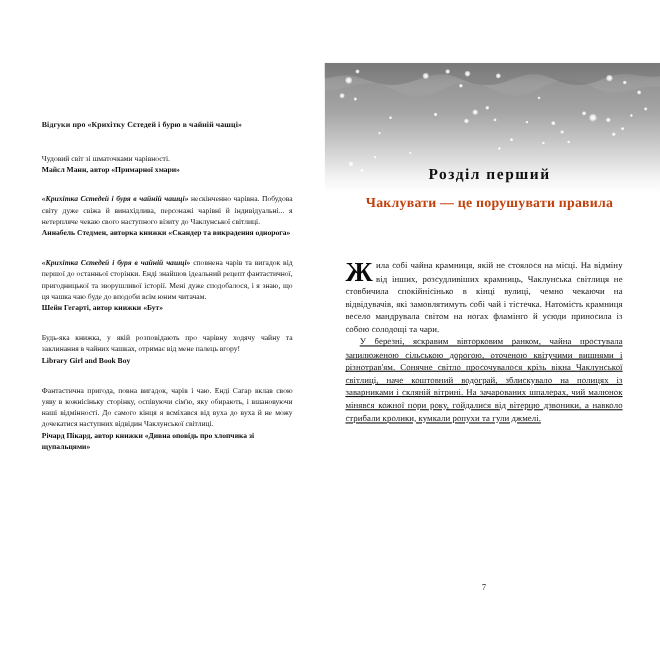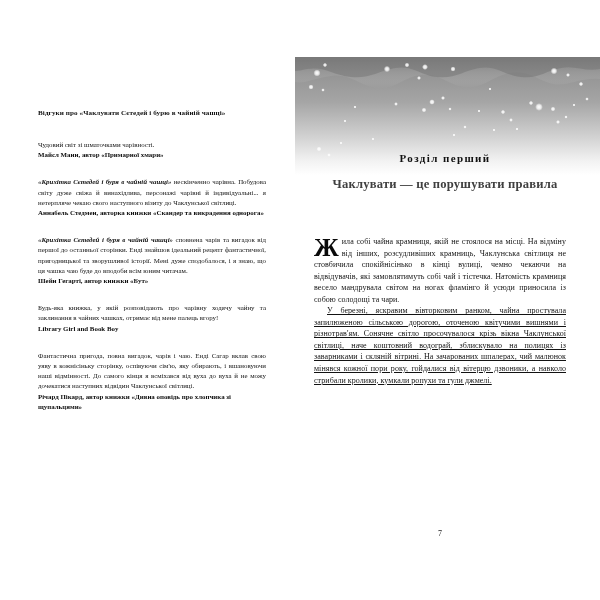--- a/index.html
+++ b/index.html
@@ -93,36 +93,36 @@
   .deco-band svg {
     display: block;
   }
 
   .chapter-label {
     position: absolute;
     left: 0;
     top: 152px;
     width: 310px;
     text-align: center;
-    font-size: 11px;
+    font-size: 14px;
     font-weight: bold;
     letter-spacing: 1.4px;
     color: #111;
   }
   .chapter-title {
     position: absolute;
     left: 22px;
     top: 176px;
     width: 266px;
     text-align: center;
     font-size: 12.6px;
     font-weight: bold;
     line-height: 17.5px;
     letter-spacing: 0.2px;
-    color: #404040;
+    color: #c2410c;
   }
 
   .body-text {
     position: absolute;
     left: 24px;
     top: 236px;
     width: 252px;
   }
   .body-text p {
     margin: 0;
@@ -156,21 +156,21 @@
   }
 </style>
 </head>
 <body>
 
 <div class="spread">
 
   <div class="page-left">
     <div class="left-content">
 
-      <div class="praise-heading">Відгуки про «Чаклувати Сєтедей і бурю в чайній чашці»</div>
+      <div class="praise-heading">Відгуки про «Крихітку Сєтедей і бурю в чайній чашці»</div>
 
       <div class="quote-block">
         <p class="q-text">Чудовий світ зі шматочками чарівності.</p>
         <p class="q-attrib">Майсл Манн, автор «Примарної хмари»</p>
       </div>
 
       <div class="quote-block">
         <p class="q-text"><span class="ital">«Крихітка Сєтедей і буря в чайній чашці»</span><span> нескінченно чарівна. Побудова світу дуже свіжа й винахідлива, персонажі чарівні й індивідуальні... я нетерпляче чекаю свого наступного візиту до Чаклунської світлиці.</span></p>
         <p class="q-attrib">Аннабель Стедмен, авторка книжки «Скандер та викрадення однорога»</p>
       </div>

